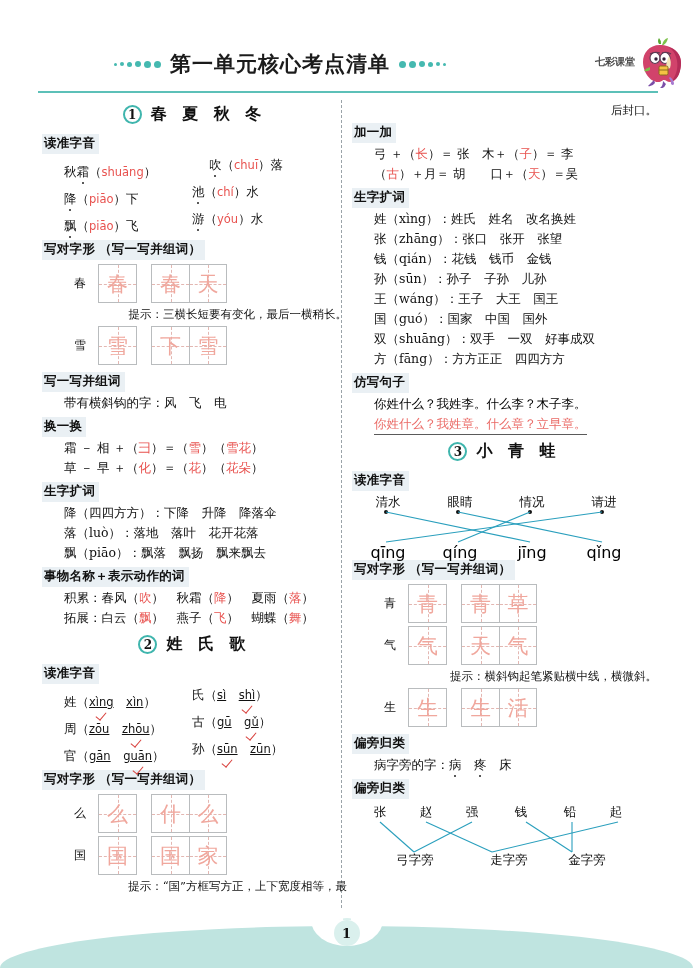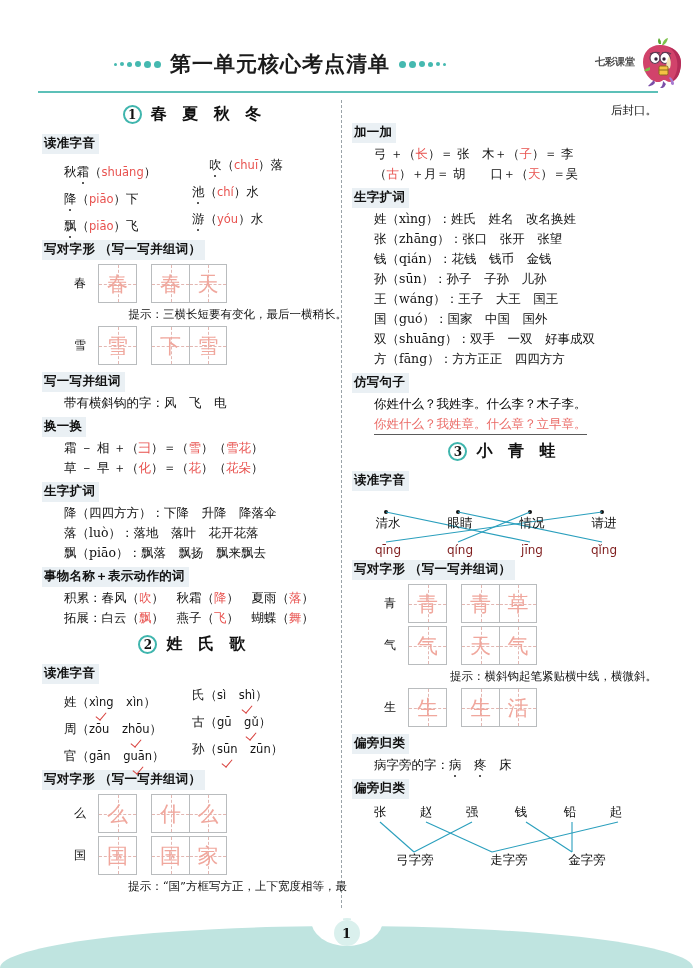--- a/index.html
+++ b/index.html
@@ -66,21 +66,21 @@
     margin:4px 0 1px 0;letter-spacing:.3px;
   }
 
   
   .line{
     font-family:"DejaVu Serif","Liberation Serif",serif;
     font-size:12.5px;color:#111;line-height:20px;white-space:nowrap;
     padding-left:22px;
   }
   .red{color:#e8524f;}
-  .pin{font-family:"DejaVu Sans","Liberation Sans",sans-serif;font-size:11.5px;}
+  .pin{font-family:"DejaVu Sans","Liberation Sans",sans-serif;font-size:11.5px;text-decoration:underline;}
   .pin-red{font-family:"DejaVu Sans","Liberation Sans",sans-serif;font-size:11.5px;color:#e8524f;}
   .two{display:flex;padding-left:22px;}
   .two > div:first-child{width:128px;margin-top:7px;}
   .dot-u{position:relative;}
   .dot-u::after{content:"";position:absolute;left:50%;bottom:-5px;margin-left:-1px;
                 width:2px;height:2px;border-radius:50%;background:#222;}
 
   
   .grid-row{display:flex;align-items:center;padding-left:20px;margin:3px 0 3px 0;}
   .grid-label{
@@ -116,21 +116,21 @@
 
   
   .match{position:relative;padding-left:6px;}
   .match .top,.match .bot{display:flex;}
   .match .it{
     font-family:"DejaVu Serif","Liberation Serif",serif;
     font-size:12.5px;color:#111;text-align:center;
   }
   .match .pyn{
     font-family:"DejaVu Sans","Liberation Sans",sans-serif;
-    font-size:12px;color:#7f1d1d;text-align:center;
+    font-size:16px;color:#000000;text-align:center;
   }
   .match svg{position:absolute;left:0;top:0;pointer-events:none;}
   .sent{
     font-family:"DejaVu Serif","Liberation Serif",serif;
     font-size:12.5px;line-height:20px;padding-left:22px;white-space:nowrap;
   }
   .sent.ans{color:#ea6a66;border-bottom:1px solid #5a5a5a;display:inline-block;margin-left:22px;padding-left:0;}
 
   
   .footer{position:absolute;left:0;bottom:0;width:693px;height:58px;}
@@ -382,21 +382,21 @@
         <svg width="300" height="62">
           <circle cx="34" cy="18" r="2" fill="#111"></circle>
           <circle cx="106" cy="18" r="2" fill="#111"></circle>
           <circle cx="178" cy="18" r="2" fill="#111"></circle>
           <circle cx="250" cy="18" r="2" fill="#111"></circle>
           <line x1="34" y1="18" x2="178" y2="48" stroke="#2a9fbd" stroke-width="1.1"></line>
           <line x1="106" y1="18" x2="250" y2="48" stroke="#2a9fbd" stroke-width="1.1"></line>
           <line x1="178" y1="18" x2="106" y2="48" stroke="#2a9fbd" stroke-width="1.1"></line>
           <line x1="250" y1="18" x2="34" y2="48" stroke="#2a9fbd" stroke-width="1.1"></line>
         </svg>
-        <div class="top" style="position:absolute;left:0;top:0;margin-top:21px;">
+        <div class="top" style="position:absolute;left:0;top:0;">
           <span class="it" style="width:72px">清水</span>
           <span class="it" style="width:72px">眼睛</span>
           <span class="it" style="width:72px">情况</span>
           <span class="it" style="width:72px">请进</span>
         </div>
         <div class="bot" style="position:absolute;left:0;top:49px;">
           <span class="pyn" style="width:72px">qīng</span>
           <span class="pyn" style="width:72px">qíng</span>
           <span class="pyn" style="width:72px">jīng</span>
           <span class="pyn" style="width:72px">qǐng</span>

